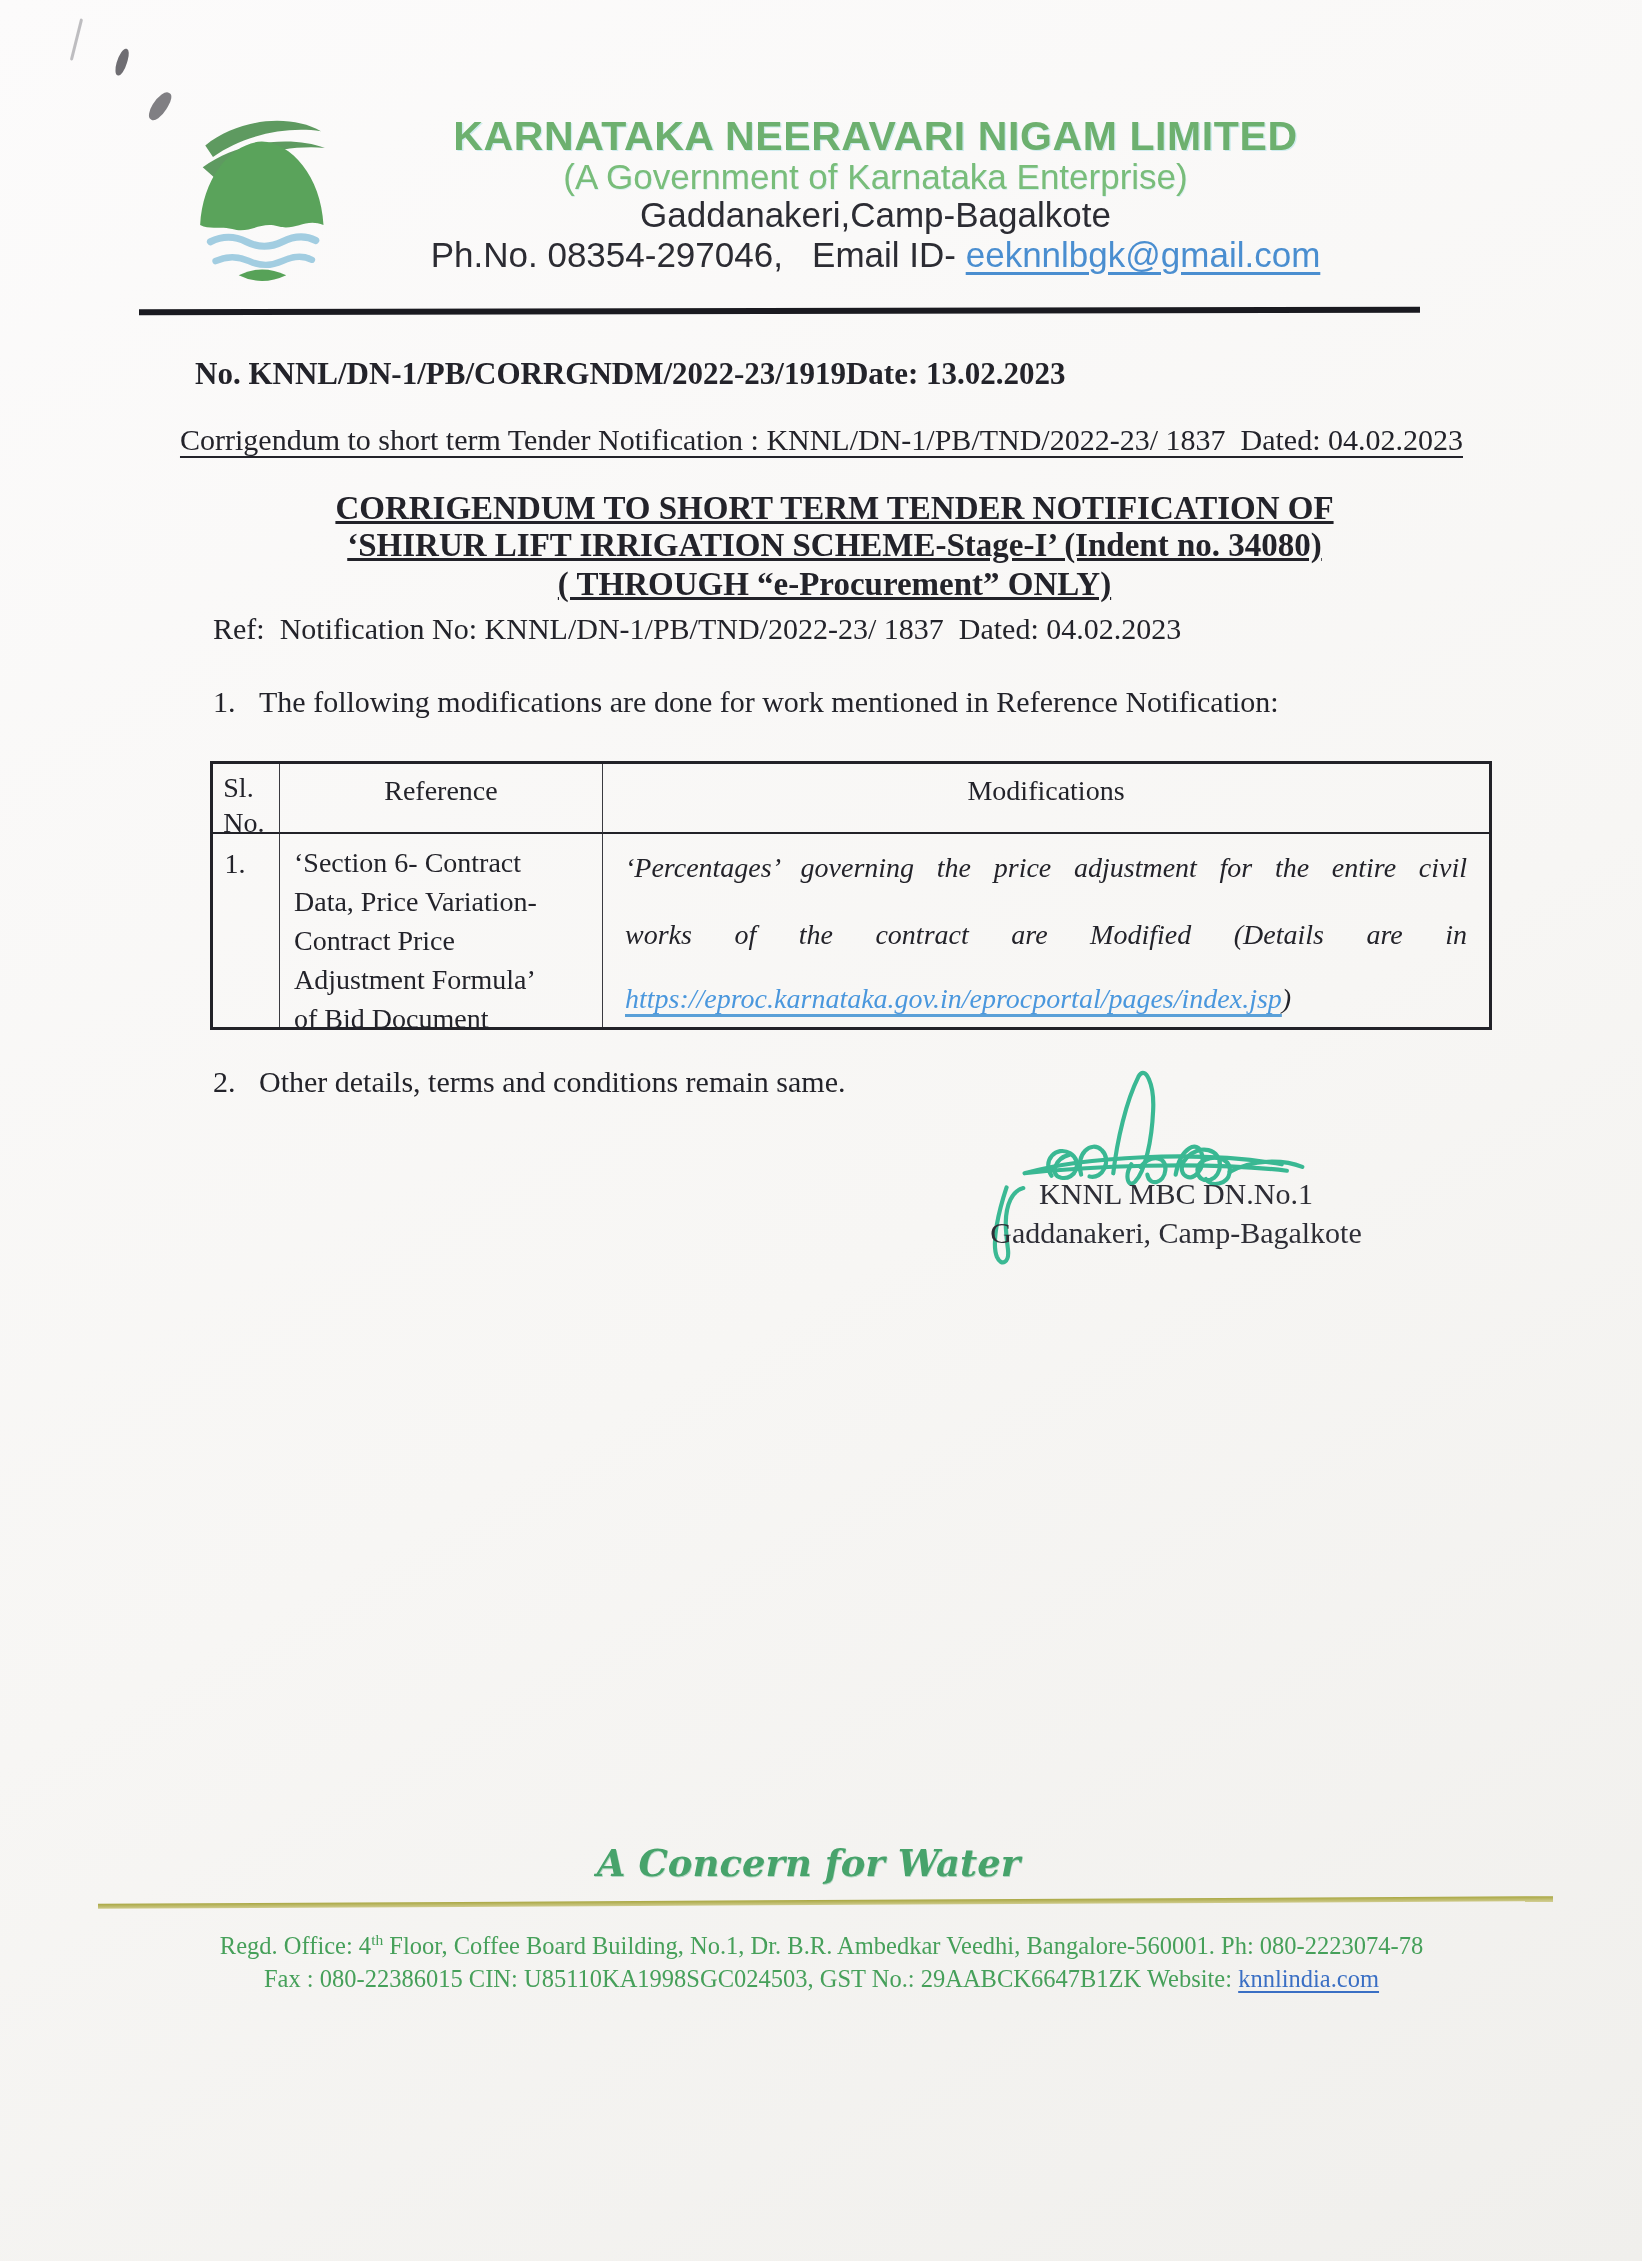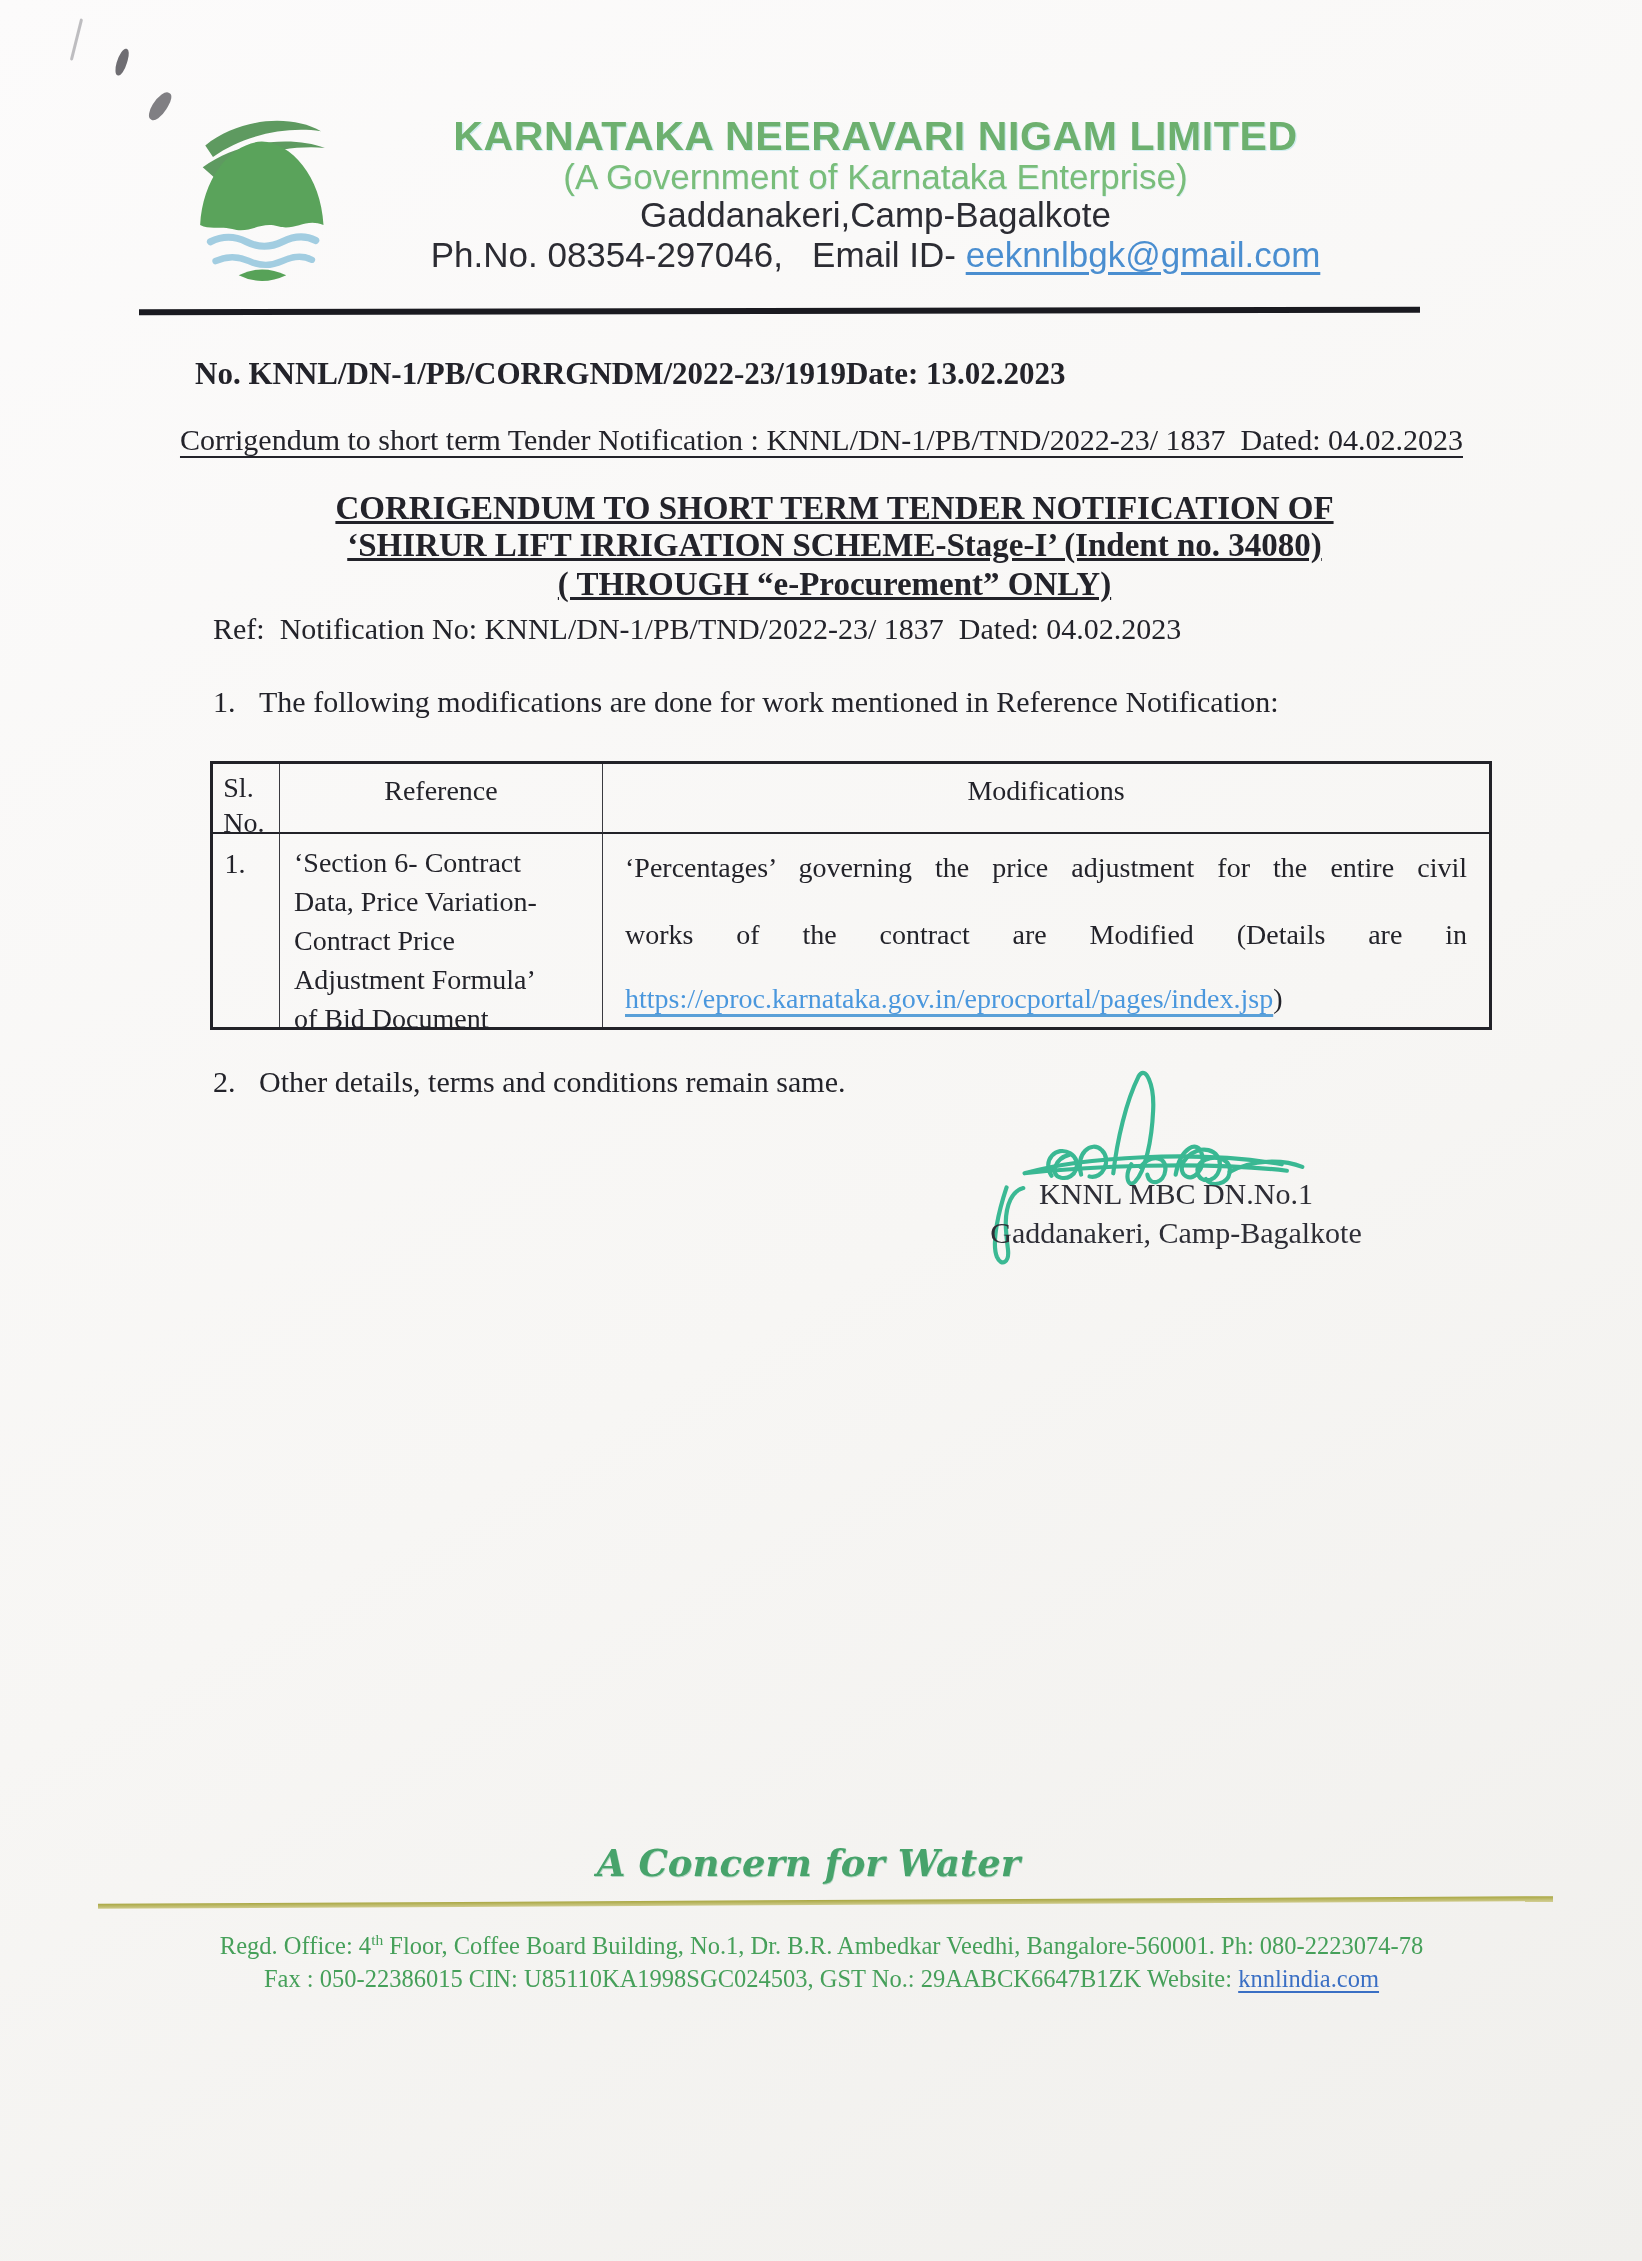--- a/index.html
+++ b/index.html
@@ -52,21 +52,21 @@
   .tbl{position:absolute;left:210px;top:761px;width:1282px;border:3.2px solid #222228;
     display:grid;grid-template-columns:66px 323px 1fr;box-sizing:border-box;font-size:28px;}
   .tbl .cell{box-sizing:border-box;}
   .tbl .col2,.tbl .col3{border-left:1.9px solid #3a3a40;}
   .tbl .hrow{border-bottom:2.6px solid #222228;height:70px;}
   .tbl .brow{height:193px;}
   .h-sl{padding:6.4px 0 0 10.3px;line-height:35px;}
   .h-center{text-align:center;padding-top:9px;line-height:35px;}
   .b-sl{padding:10.3px 0 0 11.6px;line-height:39px;}
   .b-ref{padding:9px 3.9px 0 14px;line-height:39px;}
-  .b-mod{padding:0 22px 0 22px;}
+  .b-mod{padding:0 22px 0 22px;font-style:italic;}
   .mod-line{text-align:justify;text-align-last:justify;line-height:67px;}
   .mod-line-link{line-height:62px;}
   a.tbl-link{color:#4a97dd;text-decoration:underline;text-decoration-thickness:2.6px;text-underline-offset:6.4px;
     text-decoration-color:#5aa0d8;}
 
   
   .sig-svg{position:absolute;left:979px;top:1064px;width:374px;height:216px;}
   .sig-block{position:absolute;left:960px;top:1174px;width:432px;text-align:center;font-size:30px;line-height:39px;color:#2e2e36;}
 
   
@@ -178,17 +178,17 @@
     <div>KNNL MBC DN.No.1</div>
     <div>Gaddanakeri, Camp-Bagalkote</div>
   </div>
 
   <div class="tagline">A Concern for Water</div>
   <div class="green-rule"></div>
   <div class="footer-line footer-1">
     <span>Regd. Office: 4</span><sup>th</sup><span> Floor, Coffee Board Building, No.1, Dr. B.R. Ambedkar Veedhi, Bangalore-560001. Ph: 080-2223074-78</span>
   </div>
   <div class="footer-line footer-2">
-    <span>Fax : 050-22386015 CIN: U85110KA1998SGC024503, GST No.: 29AABCK6647B1ZK  Website: </span><a class="footer-link" href="#">knnlindia.com</a>
+    <span>Fax : 080-22386015 CIN: U85110KA1998SGC024503, GST No.: 29AABCK6647B1ZK  Website: </span><a class="footer-link" href="#">knnlindia.com</a>
   </div>
 
 </div>
 
 
 </body></html>

